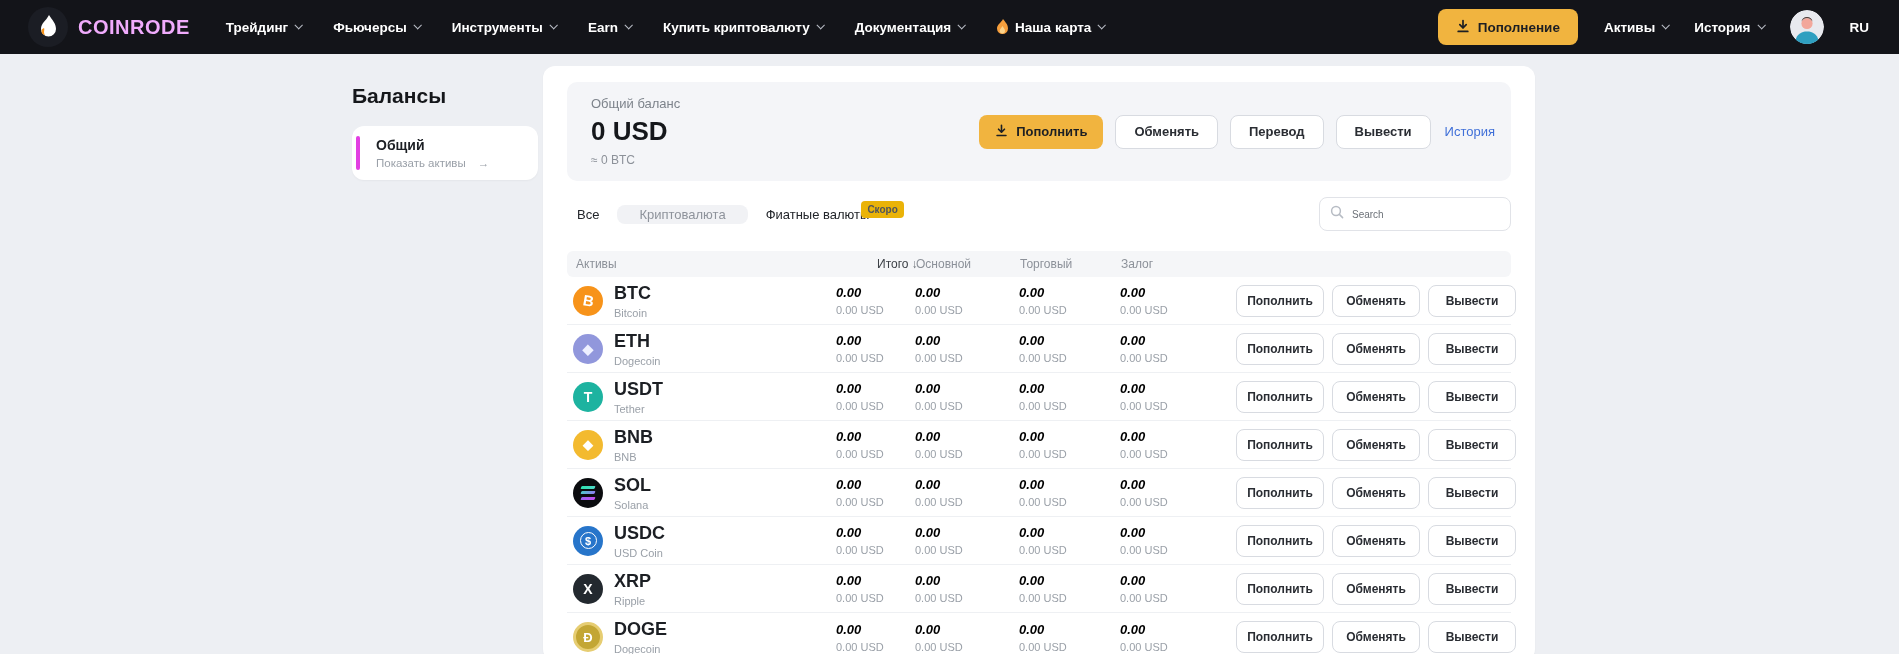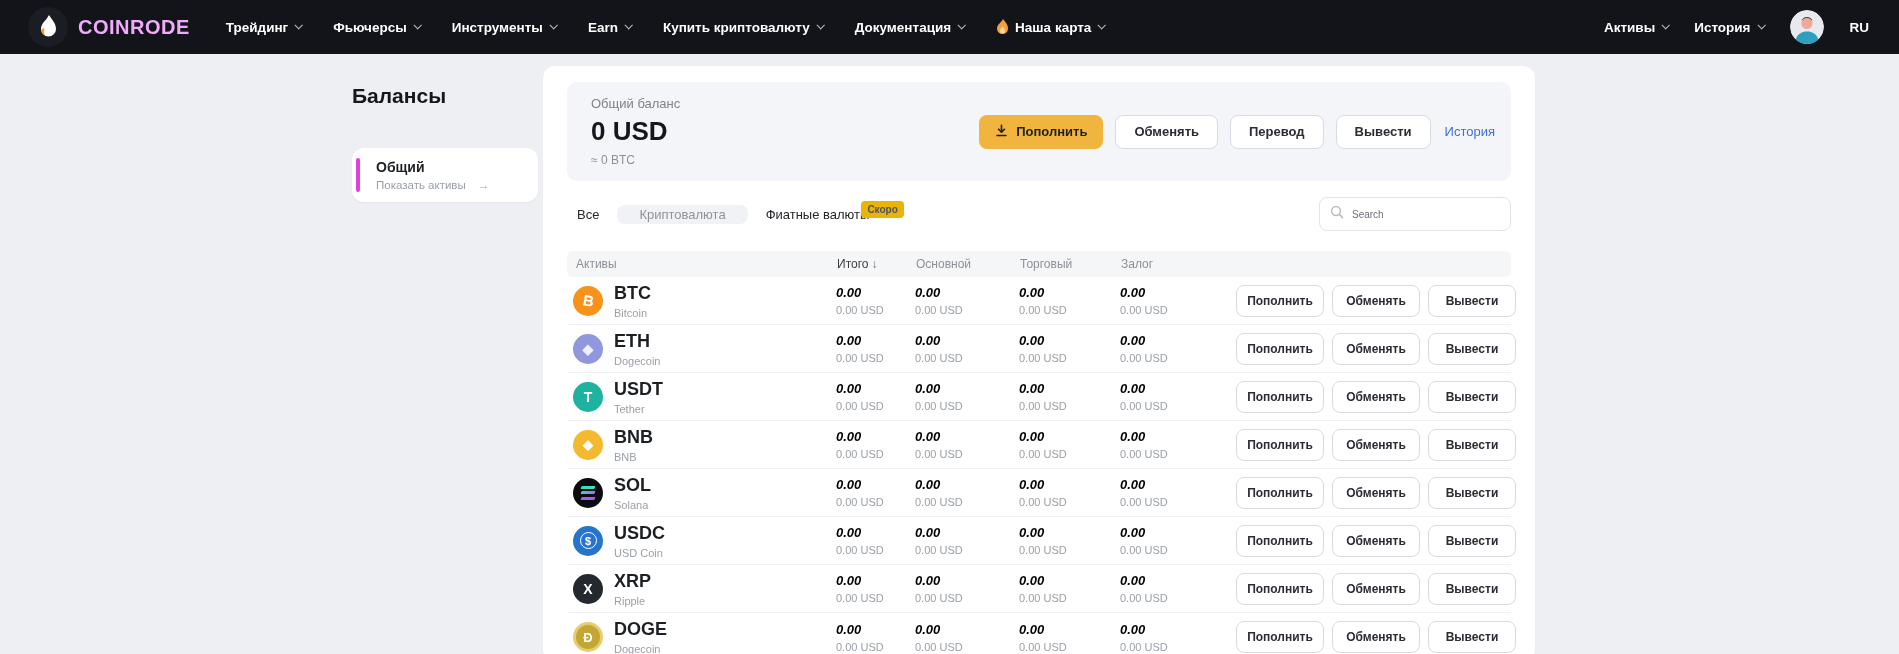--- a/index.html
+++ b/index.html
@@ -17,21 +17,21 @@
   .nav-flame { margin-right:6px; display:flex; }
   .nav-right { margin-left:auto; display:flex; align-items:center; gap:26px; }
   .btn-orange { background:#f1b43f; border:none; border-radius:8px; height:36px; padding:0 18px; display:flex; align-items:center; gap:8px; font-size:13.5px; font-weight:700; color:#1d1f23; cursor:pointer; font-family:inherit; }
   .avatar { width:34px; height:34px; border-radius:50%; overflow:hidden; cursor:pointer; }
   .locale { color:#fff; font-size:13.5px; font-weight:700; cursor:pointer; }
 
   
   .page { display:flex; align-items:flex-start; padding:12px 0 0 352px; }
   .left-col { width:186px; margin-right:5px; }
   .side-title { font-size:21px; font-weight:700; color:#15171b; margin:18px 0 0 0; }
-  .side-card { position:relative; margin-top:40px; background:#fff; border-radius:12px; padding:11px 14px 11px 24px; box-shadow:0 1px 2px rgba(20,22,28,.04); cursor:pointer; }
+  .side-card { position:relative; margin-top:18px; background:#fff; border-radius:12px; padding:11px 14px 11px 24px; box-shadow:0 1px 2px rgba(20,22,28,.04); cursor:pointer; }
   .side-card::before { content:""; position:absolute; left:4px; top:10px; bottom:10px; width:4px; border-radius:3px; background:#e23ee2; }
   .side-card-label { font-size:14px; font-weight:700; color:#1c1f24; }
   .side-card-sub { font-size:11.5px; color:#9aa0a8; margin-top:4px; display:flex; align-items:center; gap:12px; }
 
   .main-card { width:992px; background:#fff; border-radius:12px; padding:16px 24px 0 24px; box-shadow:0 1px 2px rgba(20,22,28,.04); }
 
   
   .balance-panel { background:#f4f5f8; border-radius:10px; padding:14px 16px 14px 24px; display:flex; align-items:center; justify-content:space-between; }
   .bal-label { font-size:13px; color:#7d838b; }
   .bal-amount { font-size:26px; font-weight:700; color:#15171b; margin-top:5px; }
@@ -50,21 +50,21 @@
   .badge-soon { background:#eab308; color:#4f545b; font-size:10px; font-weight:700; border-radius:4px; padding:3px 6px; margin-left:-8px; margin-top:2px; }
   .search-box { width:192px; height:34px; border:1px solid #e1e3e8; border-radius:8px; background:#fff; display:flex; align-items:center; padding:0 10px; gap:8px; }
   .search-box input { border:none; outline:none; width:100%; font-size:10px; color:#4d7c0f; font-family:inherit; background:transparent; }
   .search-box input::placeholder { color:#6b7077; }
 
   
   .t-grid { display:grid; grid-template-columns:269px 79px 104px 101px 116px 1fr; align-items:center; }
   .t-head { margin-top:20px; background:#f5f6f8; border-radius:6px; height:26px; font-size:12px; color:#8c9199; }
   .t-head > div { padding-left:1px; }
   .t-head .h-first { padding-left:9px; }
-  .t-head .h-total { color:#3c4046; font-weight:500; }
+  .t-head .h-total { color:#3c4046; font-weight:500;margin-left:40px; }
   .sort-arrow { color:#6b7077; margin-left:3px; }
   .t-row { height:48px; border-bottom:1px solid #eef0f3; }
   .t-row:last-child { border-bottom:none; }
   .asset-cell { display:flex; align-items:center; gap:11px; padding-left:6px; }
   .coin-icon { width:30px; height:30px; border-radius:50%; display:flex; align-items:center; justify-content:center; color:#fff; font-weight:800; font-size:15px; flex:none; }
   .coin-names .sym { font-size:18px; font-weight:700; color:#1c1f24; }
   .coin-names .nm { font-size:11px; color:#9aa0a8; margin-top:3px; }
   .num-cell .amt { font-size:13px; font-weight:700; color:#000000;font-style:italic; }
   .num-cell .usd { font-size:11px; color:#9aa0a8; margin-top:4px; }
   .row-actions { display:flex; justify-content:flex-end; gap:8px; }
@@ -121,20 +121,30 @@
         <svg width="13" height="16" viewBox="0 0 13 16">
             <path d="M7 0 C9 3 12 5 12 9.5 a5.5 5.5 0 0 1 -11 0 C1 5.5 5 4 7 0 Z" fill="#f59e3c"></path>
             <path d="M6.5 7 C7.5 9 9 10 9 11.8 a2.6 2.6 0 0 1 -5.2 0 C3.8 9.8 5.5 9 6.5 7 Z" fill="#fbd38b"></path>
           </svg>
       </span>
       <span>Наша карта</span>
         <span class="caret"></span>
     </div>
   </nav>
   <div class="nav-right">
+    <button class="btn-orange">
+      <span>
+        <svg width="14" height="14" viewBox="0 0 14 14" fill="none" stroke="#1d1f23" stroke-width="1.7" stroke-linecap="round" stroke-linejoin="round">
+            <path d="M7 1.5v7"></path>
+            <path d="M3.8 5.6 7 8.8l3.2-3.2"></path>
+            <path d="M2.2 12.4h9.6"></path>
+          </svg>
+      </span>
+      <span>Пополнение</span>
+    </button>
     <div class="nav-item">
         <span>Активы</span>
         <span class="caret"></span>
       </div>
     <div class="nav-item">
         <span>История</span>
         <span class="caret"></span>
       </div>
     <div class="avatar">
       <svg width="34" height="34" viewBox="0 0 34 34">

